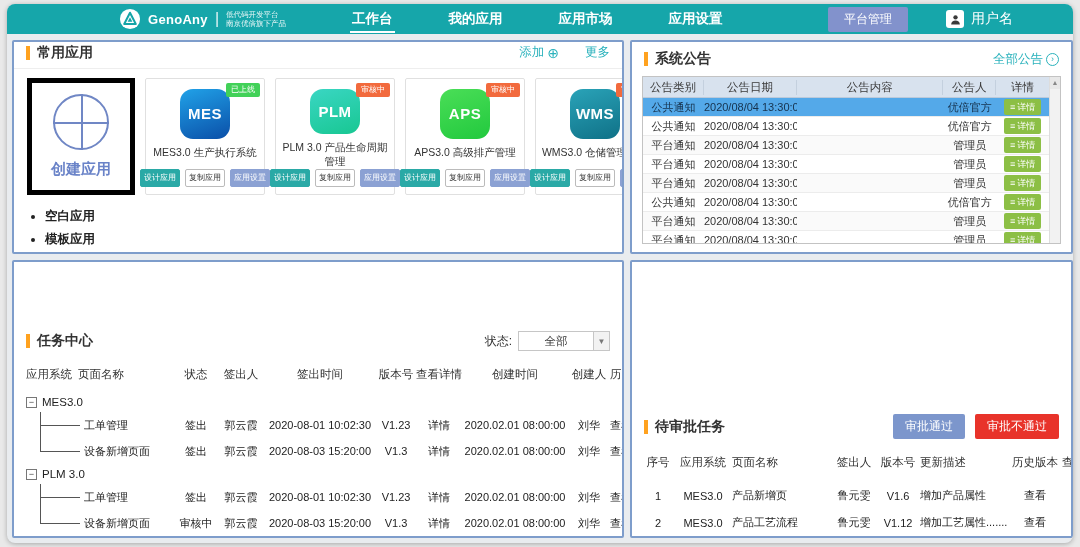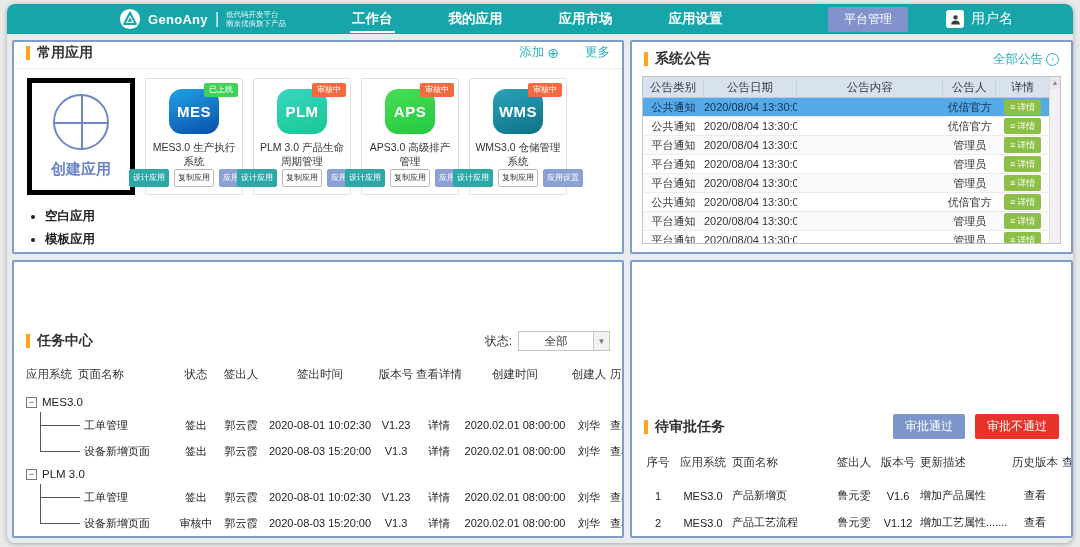--- a/index.html
+++ b/index.html
@@ -38,21 +38,21 @@
   .apps-body { border-top:1px solid #eee; padding:9px 13px 0; display:flex; gap:10px; }
   .create-col { width:108px; }
   .create-card { width:108px; height:117px; border:5px solid #000000; display:flex; flex-direction:column; align-items:center; justify-content:center; gap:10px; cursor:pointer; }
   .circle-plus { width:56px; height:56px; border:2px solid #7087c5; border-radius:50%; position:relative; }
   .circle-plus::before { content:""; position:absolute; left:-2px; right:-2px; top:50%; border-top:2px solid #7087c5; }
   .circle-plus::after { content:""; position:absolute; top:-2px; bottom:-2px; left:50%; border-left:2px solid #7087c5; }
   .create-label { color:#6a83c8; font-size:15px; font-weight:bold; }
   .create-opts { margin:10px 0 0 18px; }
   .create-opts li { font-size:12.5px; font-weight:bold; color:#222; line-height:1.9; }
   .app-card-list { display:flex; gap:10px; }
-  .app-card { width:98px; height:117px; border:1px solid #e0e0e0; border-radius:2px; position:relative; display:flex; flex-direction:column; align-items:center; padding-top:10px; }
+  .app-card { width:120px; height:117px; border:1px solid #e0e0e0; border-radius:2px; position:relative; display:flex; flex-direction:column; align-items:center; padding-top:10px; }
   .app-badge { position:absolute; top:4px; right:4px; color:#fff; font-size:8px; padding:1.5px 5px; border-radius:2px; }
   .app-icon { width:50px; height:50px; border-radius:13px; color:#fff; font-weight:bold; font-size:15px; display:flex; align-items:center; justify-content:center; letter-spacing:.5px; }
   .app-name { font-size:10.5px; color:#333; text-align:center; margin-top:6px; line-height:1.35; padding:0 3px; }
   .app-btns { margin-top:auto; margin-bottom:7px; display:flex; gap:5px; }
   .app-btns button { font-size:8px; padding:2.5px 3px; border-radius:2px; cursor:pointer; white-space:nowrap; }
   .btn-design { background:#2aa9a6; border:1px solid #2aa9a6; color:#fff; }
   .btn-copy { background:#fff; border:1px solid #bbb; color:#333; }
   .btn-set { background:#8ba1d3; border:1px solid #8ba1d3; color:#fff; }
 
   

